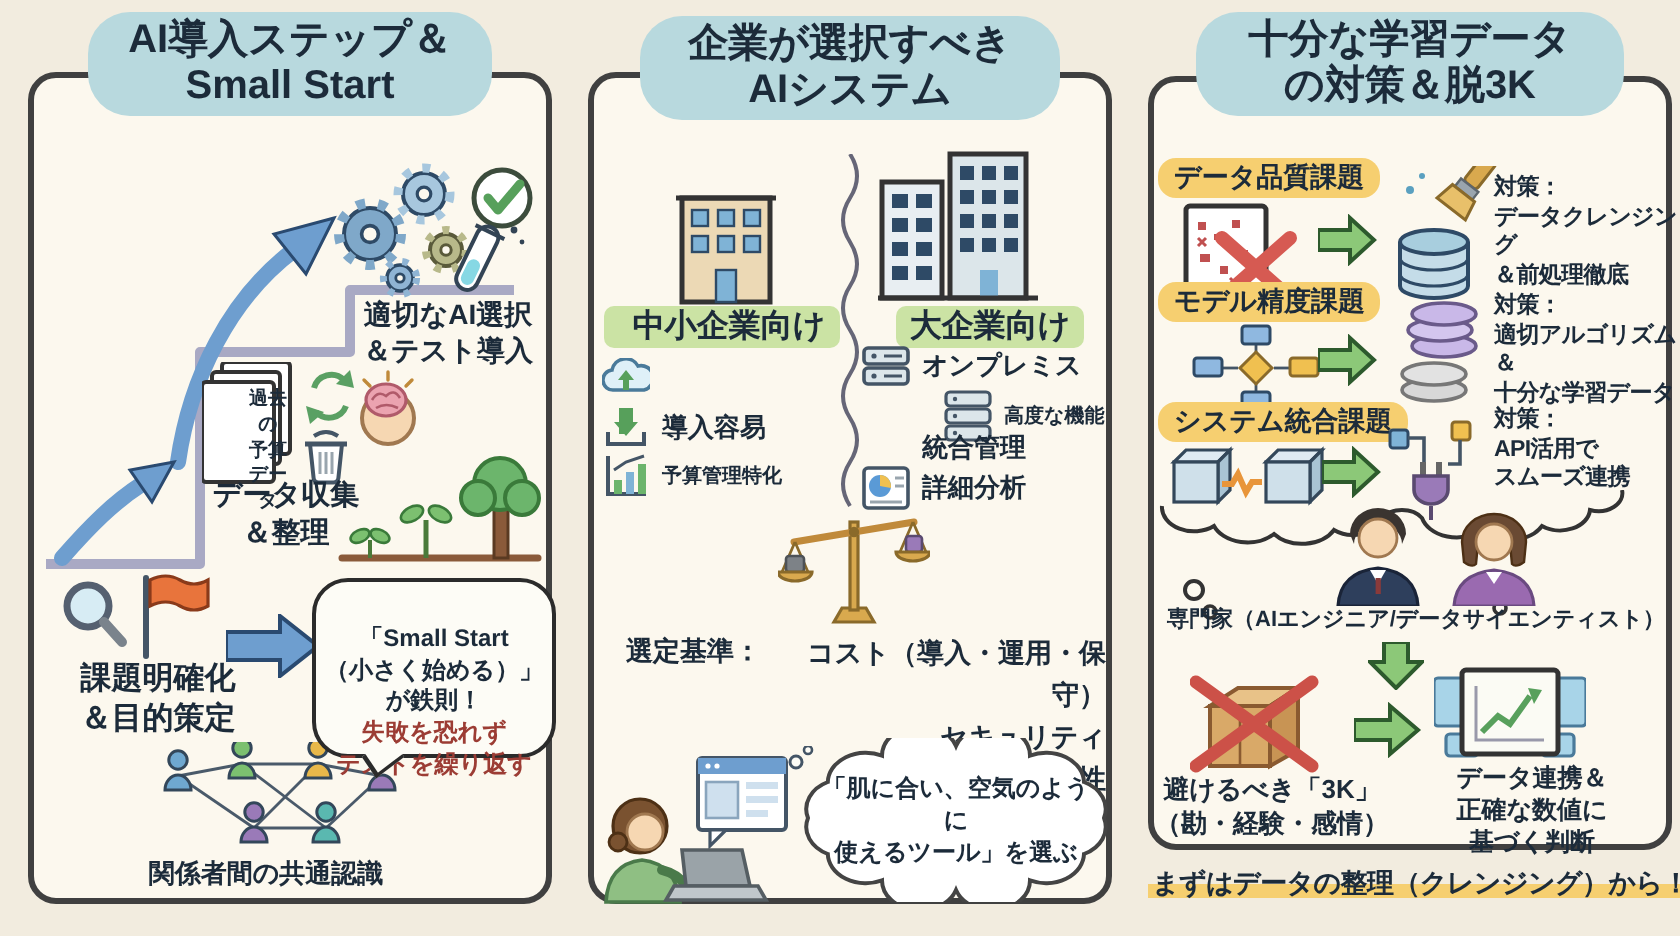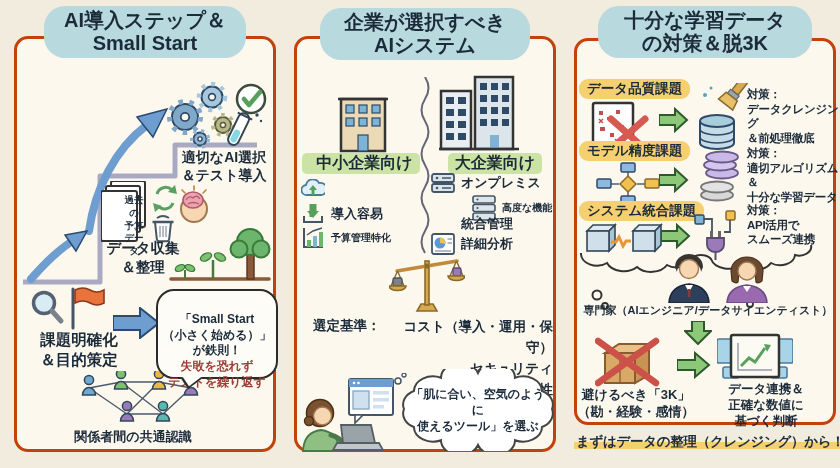--- a/index.html
+++ b/index.html
@@ -3,21 +3,21 @@
 <meta charset="utf-8">
 <style>
   :root{
     --bg:#f2ecdf; --panel:#fcf8ee; --ink:#1c2b3a; --header:#b8d9de;
     --yellow:#f6cf70; --greenhl:#cbe3a4; --green:#8cc878; --blue:#6e9ecf; --warn:#9c3c34;
   }
   *{box-sizing:border-box;}
   body{margin:0;background:var(--bg);}
   #stage{position:relative;width:840px;height:468px;background:var(--bg);
     font-family:"Liberation Sans","DejaVu Sans",sans-serif;color:var(--ink);overflow:hidden;}
-  .panel{position:absolute;background:var(--panel);border:3px solid #c2410c;border-radius:14px;}
+  .panel{position:absolute;background:var(--panel);border:3px solid #404040;border-radius:14px;}
   .hdr{position:absolute;z-index:3;background:var(--header);border-radius:21px;padding:3px 8px;
     text-align:center;font-weight:bold;font-size:20px;line-height:1.16;white-space:pre-line;color:var(--ink);}
   .abs{position:absolute;}
   .lbl{position:absolute;font-weight:bold;white-space:pre-line;text-align:center;line-height:1.28;color:var(--ink);}
   .tleft{text-align:left;}
   .hl-y{background:var(--yellow);border-radius:9px;padding:1px 8px;display:inline-block;font-weight:bold;}
   .hl-g{background:var(--greenhl);border-radius:5px;padding:0 7px;display:inline-block;font-weight:bold;}
   .row{position:absolute;display:flex;align-items:center;gap:6px;font-weight:bold;}
   .iconslot{display:inline-block;width:24px;flex:none;}
   svg{display:block;}

